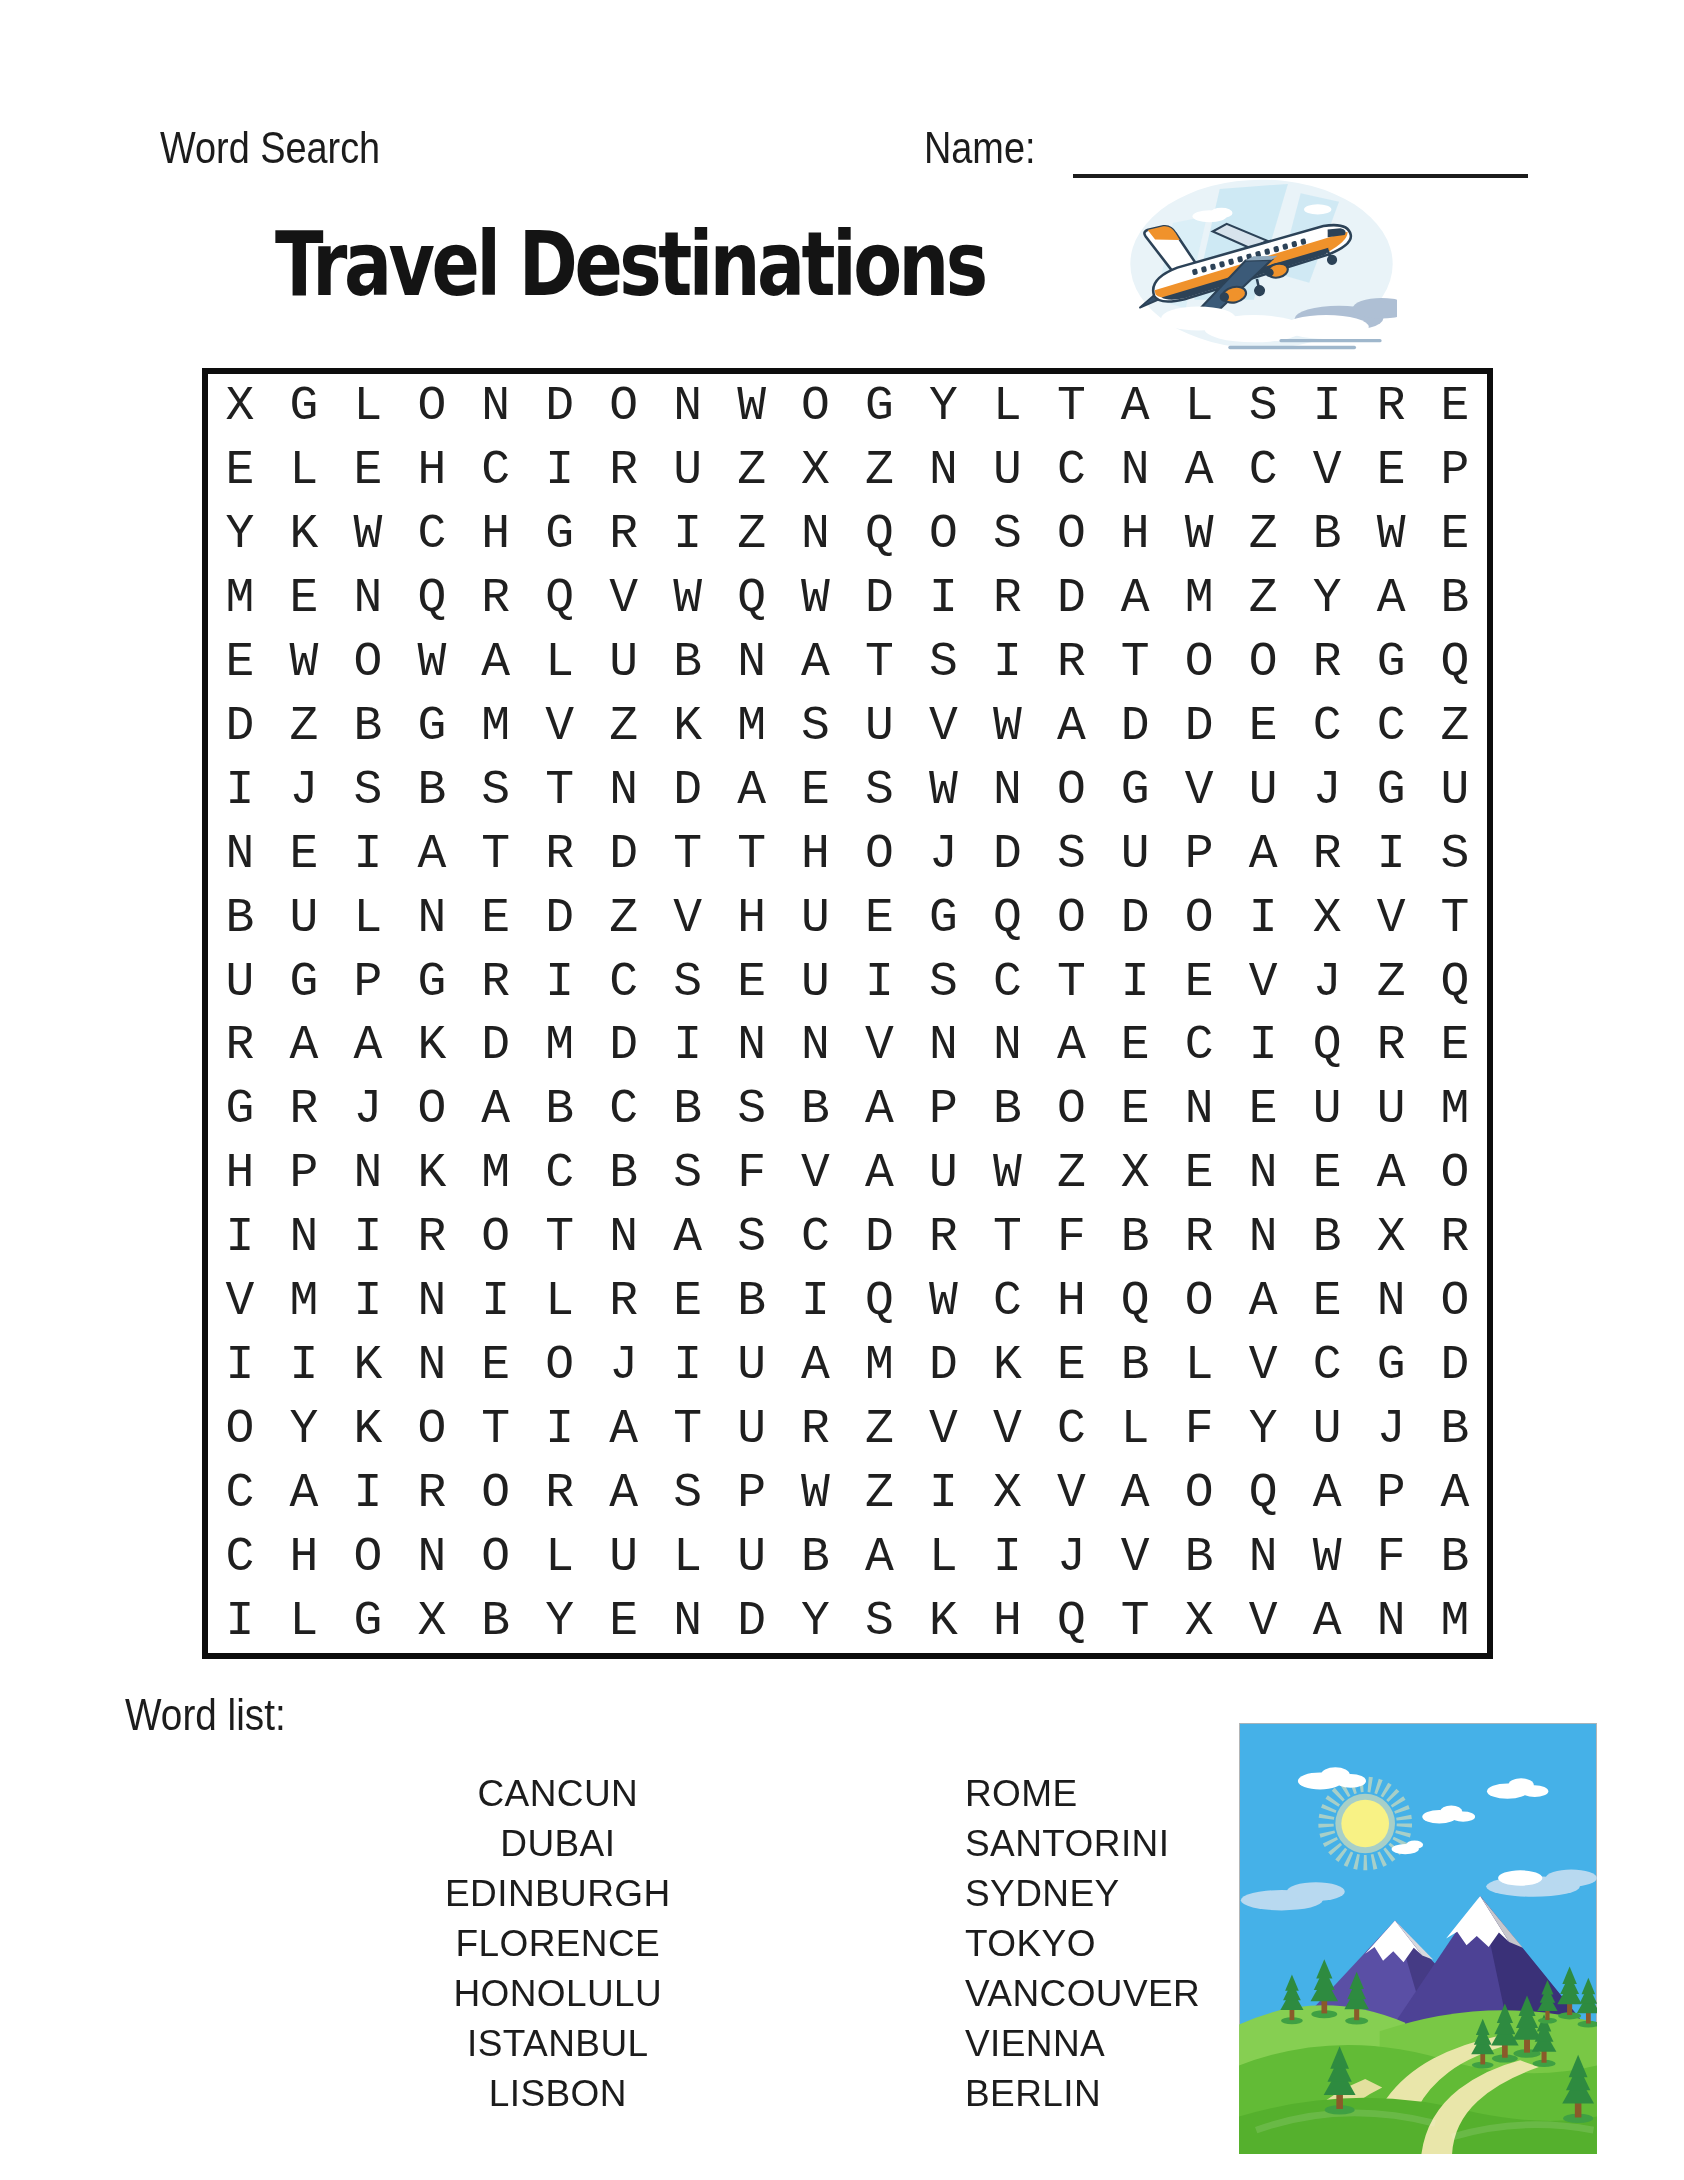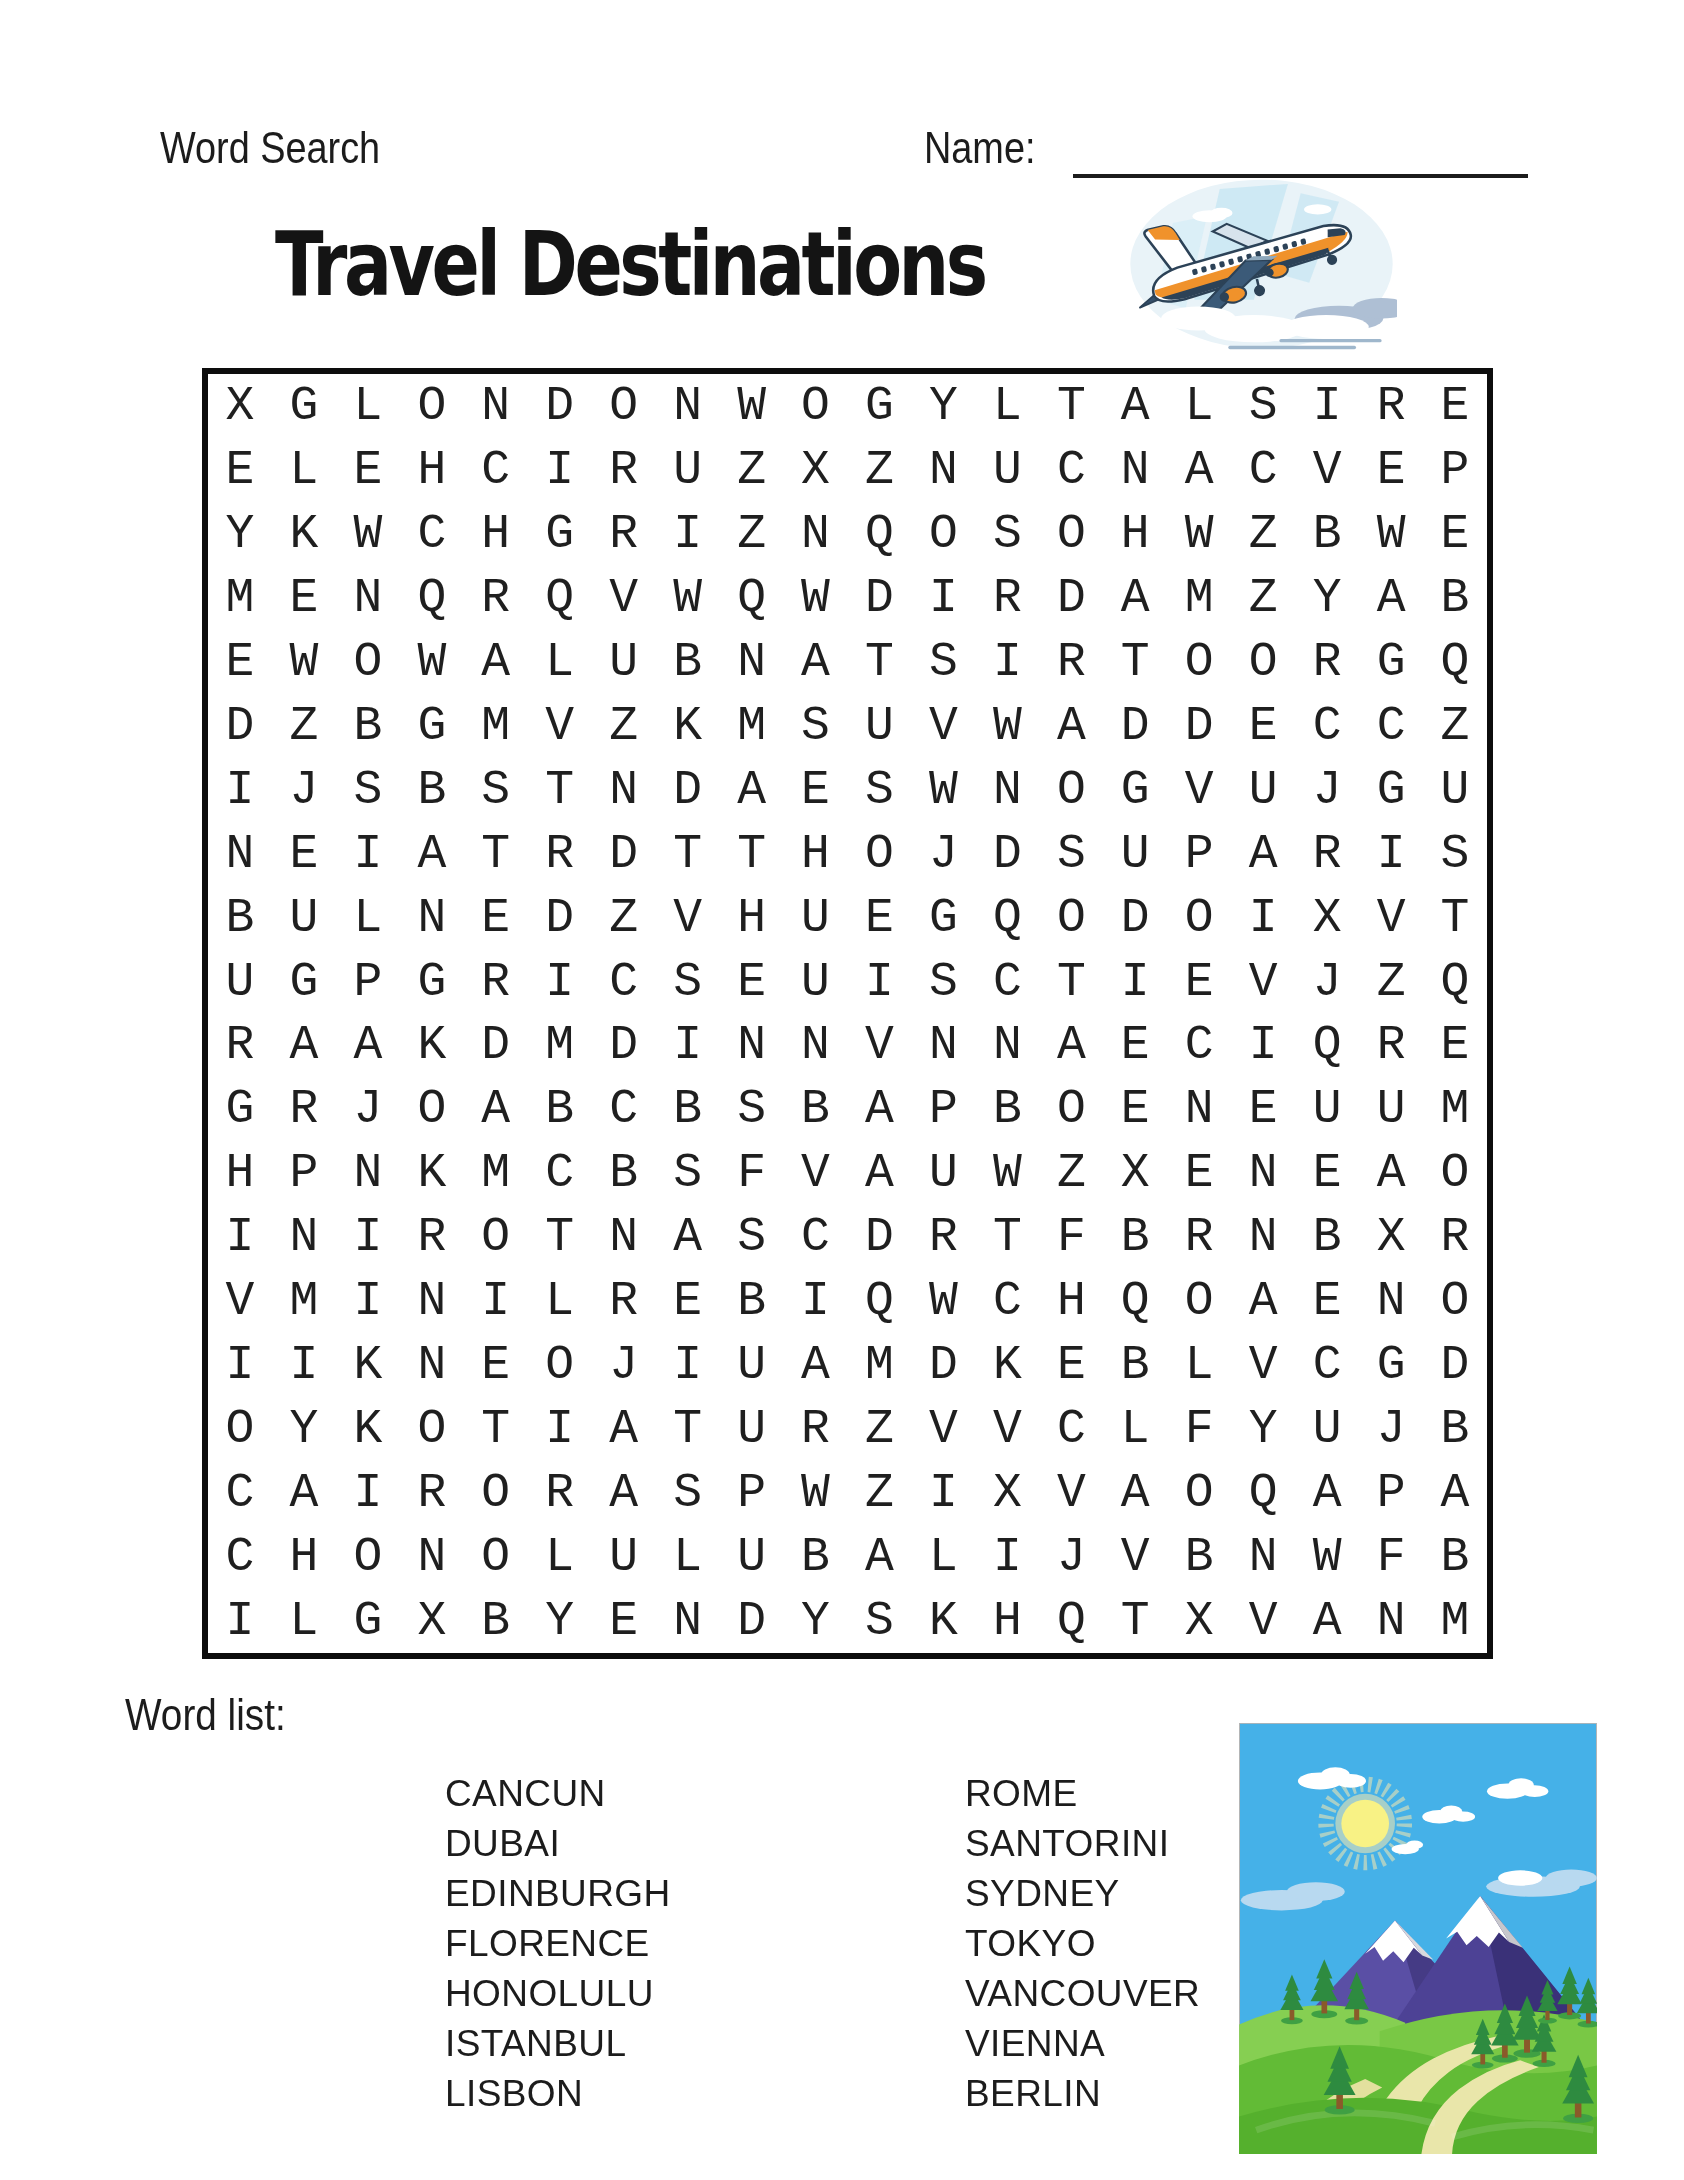--- a/index.html
+++ b/index.html
@@ -55,21 +55,21 @@
   }
   
   .wl-label{
     position:absolute;left:125px;top:1642px;
     font-size:44px;font-weight:400;color:#1c1c1c;
     transform:scaleX(0.88);transform-origin:left top;
     white-space:nowrap;
   }
   .wl-col{position:absolute;top:1721px;font-size:37px;line-height:50px;color:#1c1c1c;letter-spacing:0.4px;white-space:nowrap;}
   .wl-col.c0{left:160px;}
-  .wl-col.c1{left:445px;}
+  .wl-col.c1{left:445px;text-align:center;}
   .wl-col.c2{left:722px;}
   .wl-col.c3{left:965px;}
   
   .land-wrap{position:absolute;left:1239px;top:1675px;width:358px;height:431px;}
   
   .footer{
     position:absolute;left:0;top:2128px;width:100%;
     text-align:center;font-size:34px;color:#0f766e;
   }
 </style>

